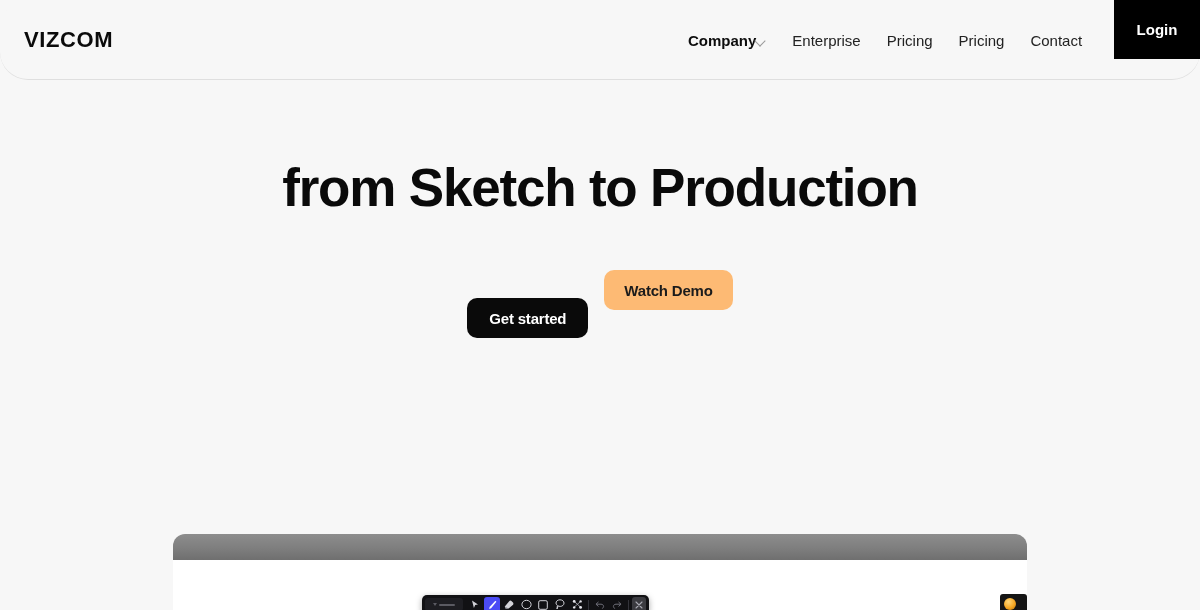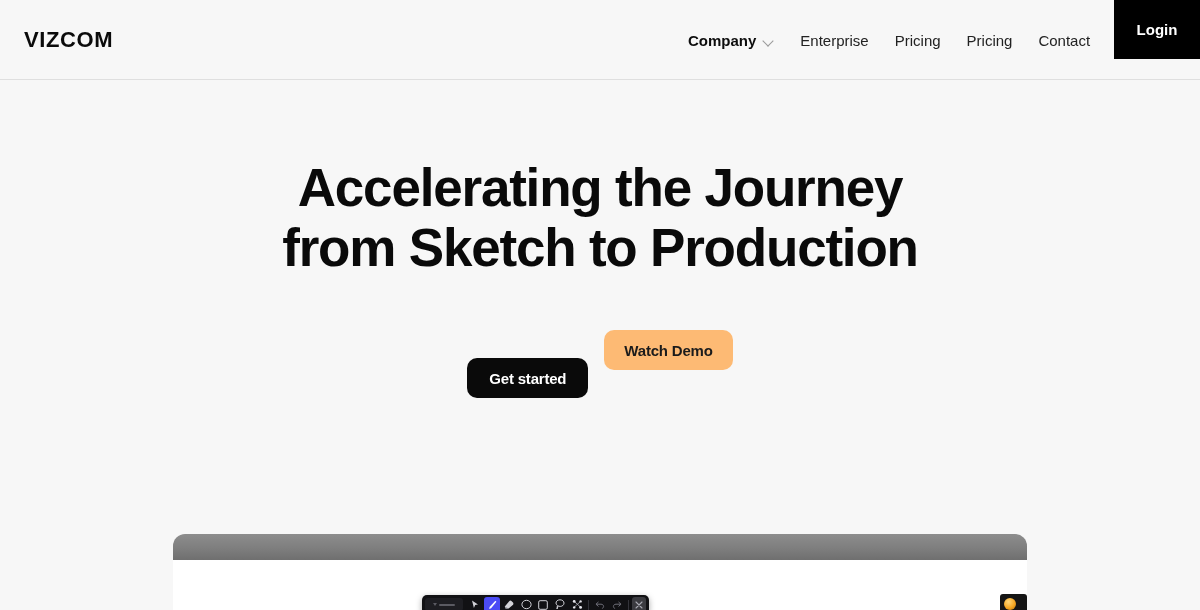--- a/index.html
+++ b/index.html
@@ -18,20 +18,21 @@
   }
 
   
   .site-header {
     position: relative;
     height: 80px;
     background: #f7f7f7;
     border-bottom: 1px solid #dfdfdf;
     display: flex;
     align-items: center;
+    border-radius: 28px;
   }
 
   .brand {
     margin-left: 24px;
     font-size: 22px;
     font-weight: 900;
     letter-spacing: 0.6px;
     color: #0b0b0b;
     line-height: 1;
     font-family: "Liberation Sans", sans-serif;
@@ -47,21 +48,20 @@
     gap: 26px;
   }
 
   .nav-item {
     font-size: 15px;
     color: #222222;
     white-space: nowrap;
     cursor: pointer;
     display: flex;
     align-items: center;
-    gap: 8px;
   }
 
   .nav-item.is-dropdown { font-weight: 700; color: #0d0d0d; }
 
   .chevron-down {
     display: inline-block;
     width: 10px;
     height: 10px;
     position: relative;
     top: 1px;
@@ -285,21 +285,20 @@
 
   </nav>
 
   <div class="login-button">Login</div>
 
 </header>
 
 <section class="hero">
 
   <h1 class="hero-title">
-    <span class="line">Accelerating the Journey</span>
     <span class="line">from Sketch to Production</span>
   </h1>
 
 
   <div class="hero-actions">
     <button class="btn btn-primary">Get started</button>
     <button class="btn btn-secondary">Watch Demo</button>
   </div>
 
 </section>

